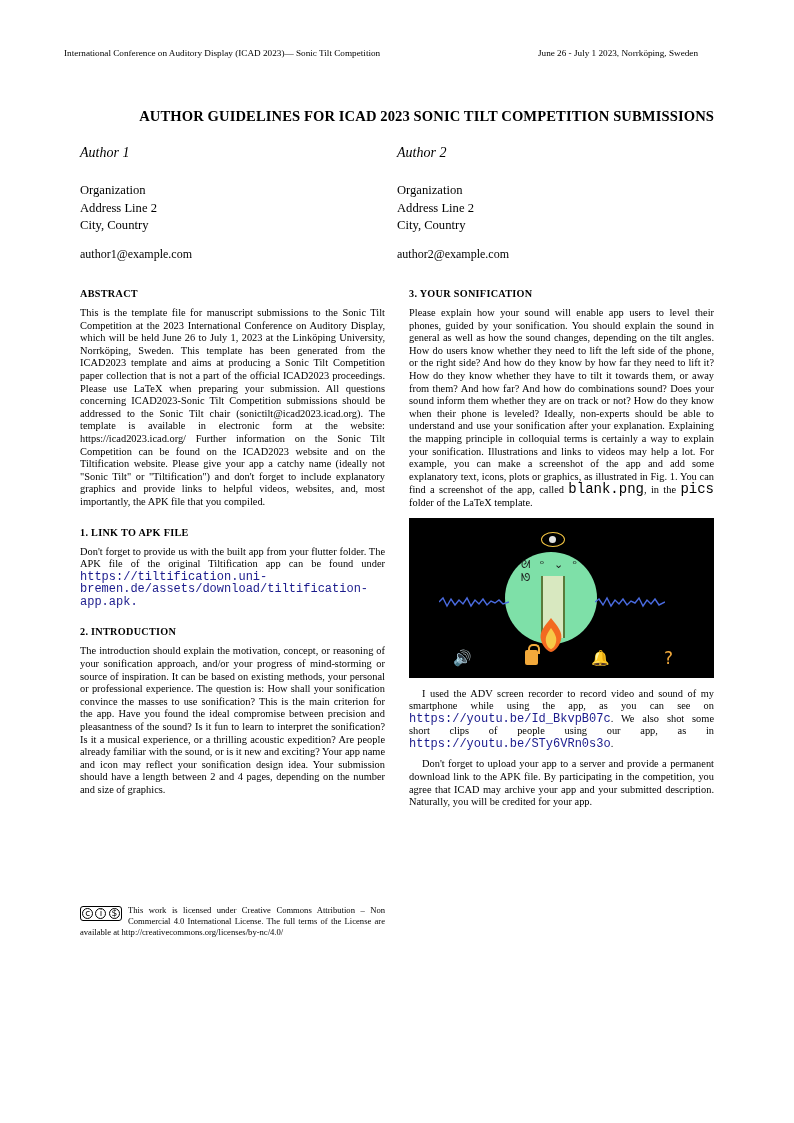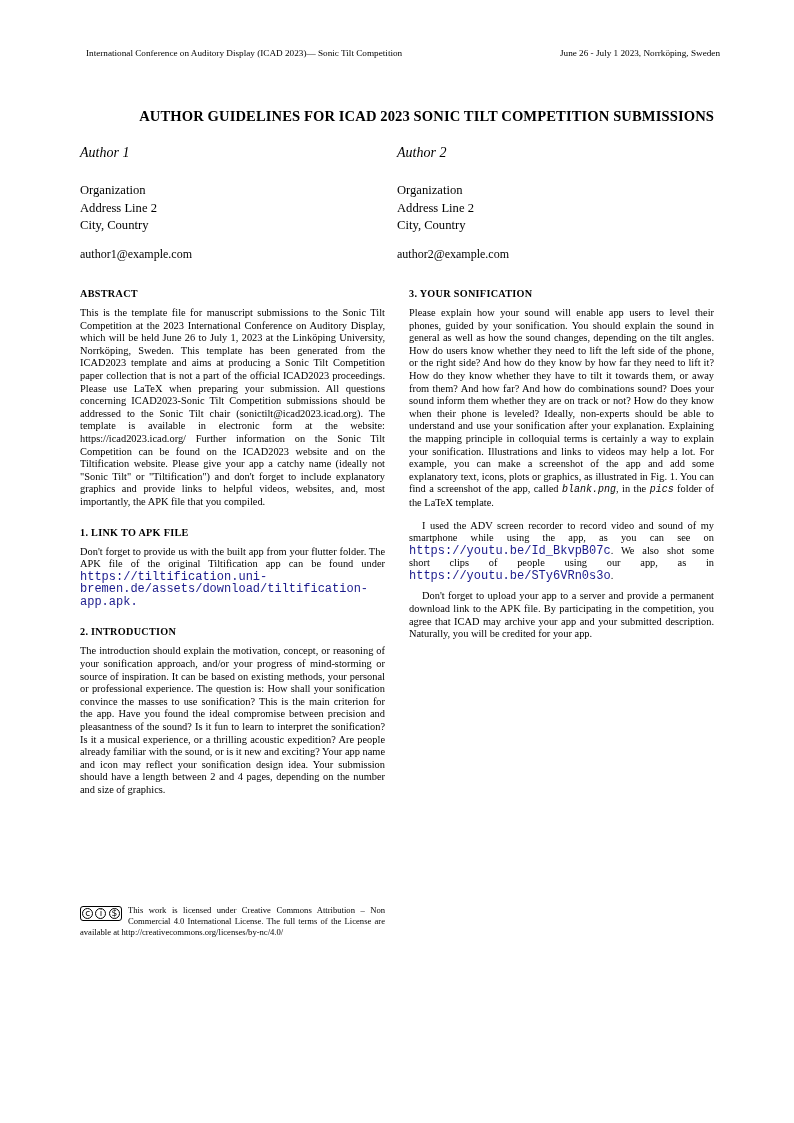--- a/index.html
+++ b/index.html
@@ -17,21 +17,21 @@
   }
   .page {
     position: absolute;
     left: 0; top: 0;
     width: 794px;
     height: 1123px;
     background: #fff;
   }
   .header {
     position: absolute;
-    left: 86px;
+    left: 64px;
     top: 48px;
     width: 634px;
     display: flex;
     justify-content: space-between;
     font-size: 9.2px;
     font-family: "Liberation Serif", serif;
   }
   .title {
     position: absolute;
     left: 80px;
@@ -98,23 +98,22 @@
   p.body.indent {
     text-indent: 13px;
   }
   .mono {
     font-family: "Liberation Mono", monospace;
     font-size: 12px;
     color: #1a1a8c;
   }
   .mono-plain {
     font-family: "Liberation Mono", monospace;
-    font-size: 10px;
+    font-size: 14px;
     color: #000;
-    font-style: italic;
   }
   .figure {
     margin-top: 4px;
     width: 305px;
   }
   .figure-img {
     width: 305px;
     height: 160px;
     background: #000;
     position: relative;
@@ -292,20 +291,42 @@
 
       <div class="sec-head spaced">2.  INTRODUCTION</div>
       <p class="body">The introduction should explain the motivation, concept, or reasoning of your sonification approach, and/or your progress of mind-storming or source of inspiration. It can be based on existing methods, your personal or professional experience. The question is: How shall your sonification convince the masses to use sonification? This is the main criterion for the app. Have you found the ideal compromise between precision and pleasantness of the sound? Is it fun to learn to interpret the sonification? Is it a musical experience, or a thrilling acoustic expedition? Are people already familiar with the sound, or is it new and exciting? Your app name and icon may reflect your sonification design idea. Your submission should have a length between 2 and 4 pages, depending on the number and size of graphics.</p>
     </div>
 
     <div class="col">
       <div class="sec-head">3.  YOUR SONIFICATION</div>
       <p class="body"><span>Please explain how your sound will enable app users to level their phones, guided by your sonification. You should explain the sound in general as well as how the sound changes, depending on the tilt angles. How do users know whether they need to lift the left side of the phone, or the right side? And how do they know by how far they need to lift it? How do they know whether they have to tilt it towards them, or away from them? And how far? And how do combinations sound? Does your sound inform them whether they are on track or not? How do they know when their phone is leveled? Ideally, non-experts should be able to understand and use your sonification after your explanation. Explaining the mapping principle in colloquial terms is certainly a way to explain your sonification. Illustrations and links to videos may help a lot. For example, you can make a screenshot of the app and add some explanatory text, icons, plots or graphics, as illustrated in Fig. 1. You can find a screenshot of the app, called </span><span class="mono-plain">blank.png</span><span>, in the </span><span class="mono-plain">pics</span><span> folder of the LaTeX template.</span></p>
 
       <div class="figure">
+        <div class="figure-img">
+          <div class="fg-circle"></div>
+          <div class="fg-eye"></div>
+          <div class="fg-dots">ᘛ ᵒ ⌄ ᵒ ᘚ</div>
+          <svg class="fg-wave-left" viewBox="0 0 70 12" preserveAspectRatio="none">
+            <path d="M0 6 L4 2 L8 10 L12 3 L16 9 L20 4 L24 8 L28 2 L32 10 L36 4 L40 8 L44 3 L48 9 L52 5 L56 7 L60 4 L64 8 L70 6" stroke="#4a6be0" stroke-width="1.4" fill="none"></path>
+          </svg>
+          <svg class="fg-wave-right" viewBox="0 0 70 12" preserveAspectRatio="none">
+            <path d="M0 6 L4 3 L8 9 L12 2 L16 10 L20 4 L24 8 L28 3 L32 9 L36 5 L40 7 L44 2 L48 10 L52 4 L56 8 L60 3 L64 9 L70 6" stroke="#4a6be0" stroke-width="1.4" fill="none"></path>
+          </svg>
+          <div class="fg-tube"></div>
+          <svg class="fg-flame" viewBox="0 0 32 34">
+            <path d="M16 0 C9 9 4 14 6 22 C8 30 14 34 16 34 C18 34 24 30 26 22 C28 14 23 9 16 0 Z" fill="#f36a21"></path>
+            <path d="M16 10 C12 16 10 19 11 24 C12 29 15 31 16 31 C17 31 20 29 21 24 C22 19 20 16 16 10 Z" fill="#f7c948"></path>
+          </svg>
+          <div class="fg-icons">
+            <span>🔊</span>
+            <span class="fg-lock"></span>
+            <span>🔔</span>
+            <span class="fg-q">?</span>
+          </div>
+        </div>
       </div>
 
       <p class="body indent" style="margin-top:10px"><span>I used the ADV screen recorder to record video and sound of my smartphone while using the app, as you can see on </span><span class="mono">https://youtu.be/Id_BkvpB07c</span><span>. We also shot some short clips of people using our app, as in </span><span class="mono">https://youtu.be/STy6VRn0s3o</span><span>.</span></p>
 
       <p class="body indent">Don't forget to upload your app to a server and provide a permanent download link to the APK file. By participating in the competition, you agree that ICAD may archive your app and your submitted description. Naturally, you will be credited for your app.</p>
     </div>
   </div>
 
   <div class="license">
     <div class="cc-badge">

